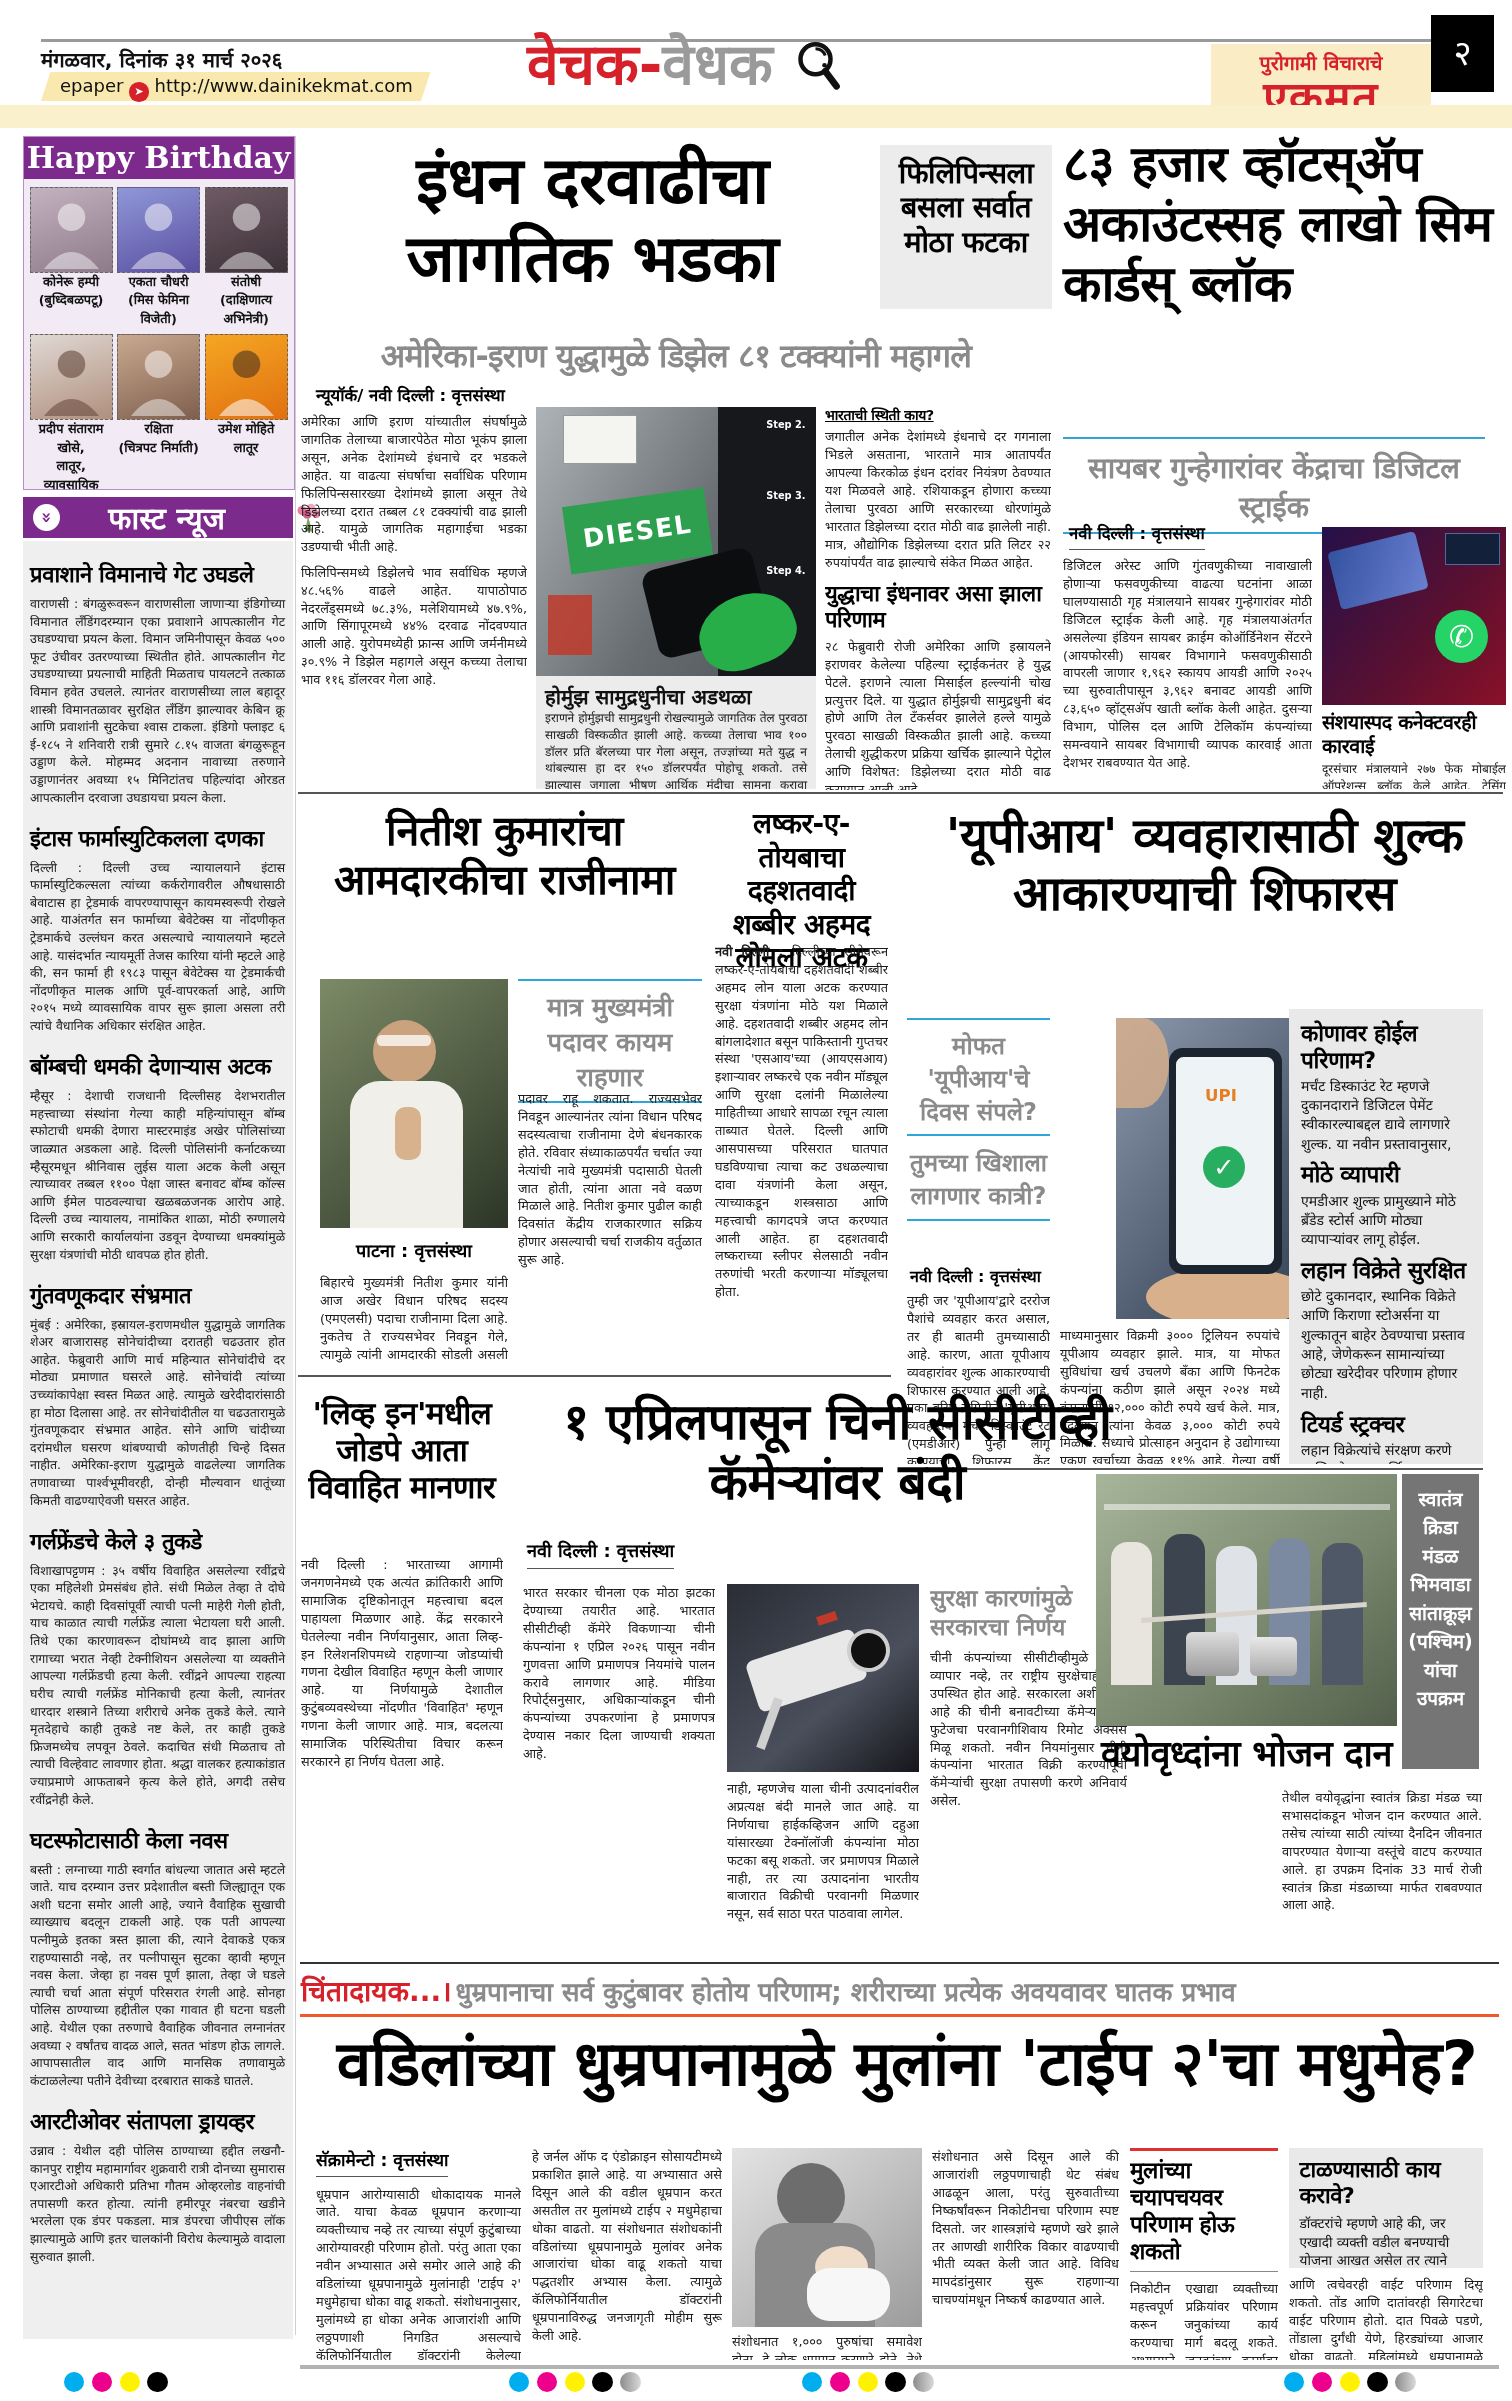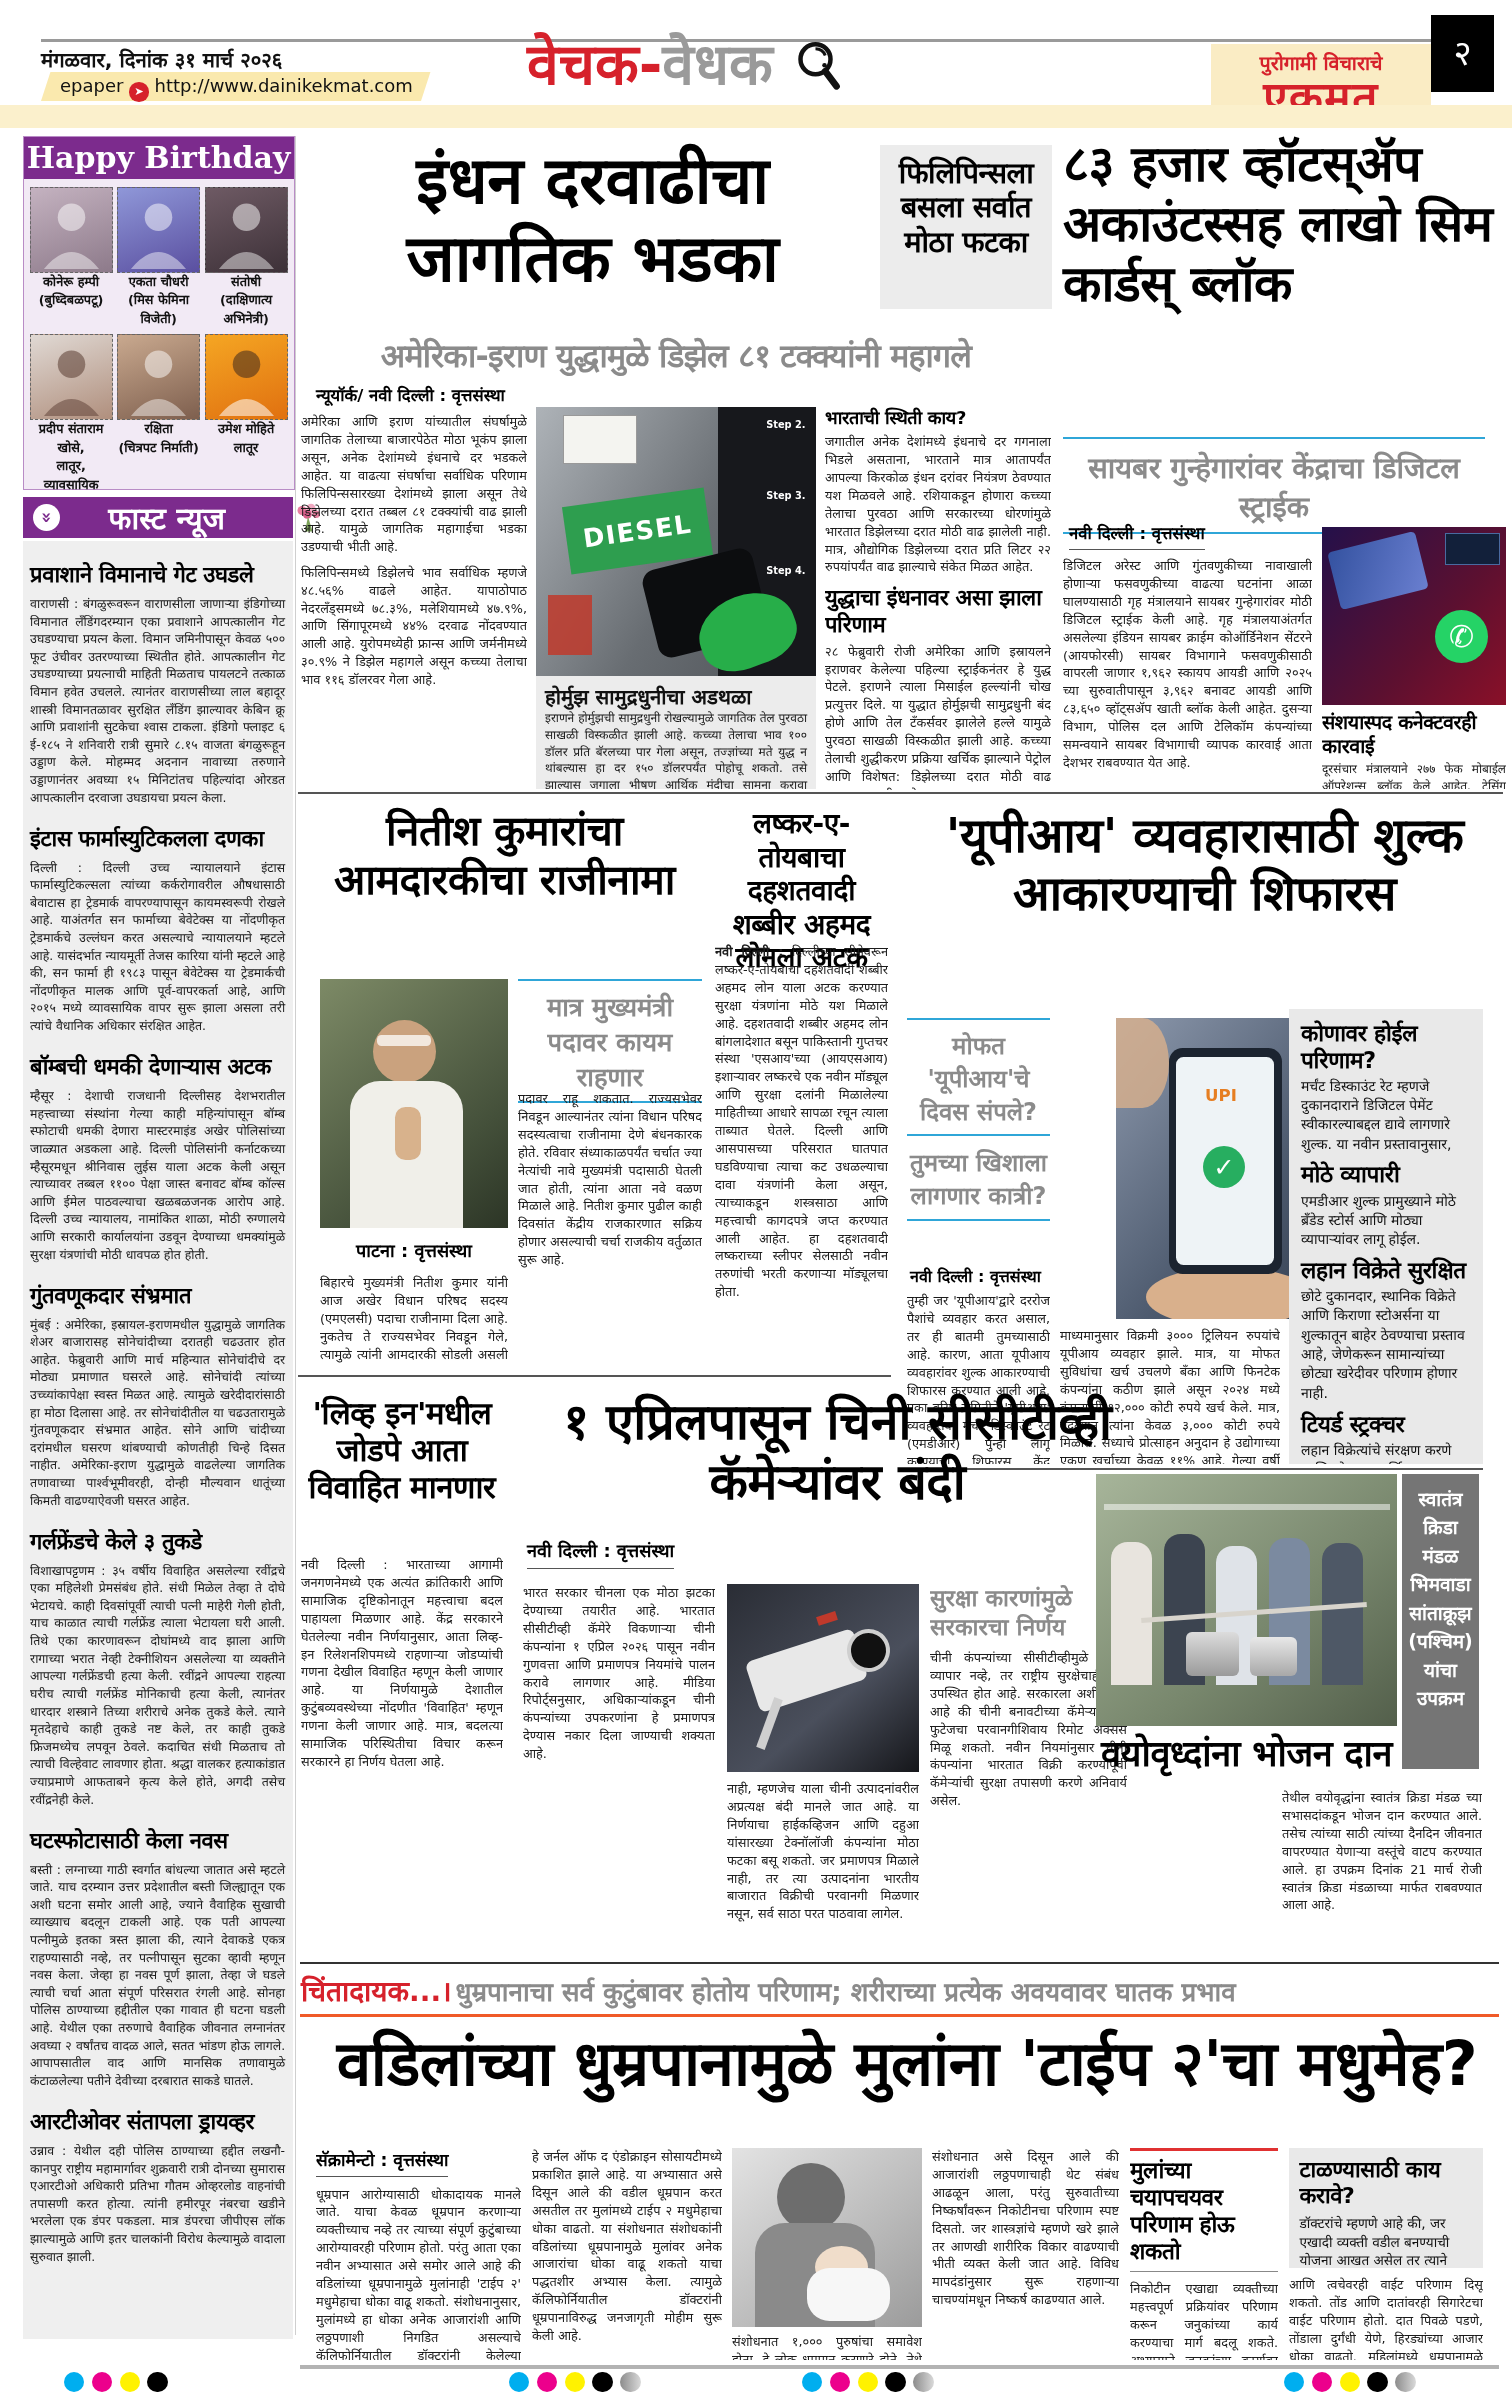--- a/index.html
+++ b/index.html
@@ -184,21 +184,21 @@
     <div style="position:absolute;left:113px;top:151px;width:113px;height:90px;background:#0c0d0f;border-radius:13.6px;transform:rotate(-14deg);"></div>
     <div style="position:absolute;left:162px;top:188px;width:98px;height:72px;background:#27ae49;border-radius:50% 50% 40% 40%;transform:rotate(-20deg);"></div>
     <div style="position:absolute;left:12px;top:188px;width:44px;height:60px;background:#c0392b;opacity:.85;"></div>
   </div>
   <div class="abs clip" style="left:536px;top:676px;width:280px;height:113px;background:#ececec;padding:6px 9px;box-sizing:border-box;">
     <div style="font-size:20.3px;font-weight:bold;">होर्मुझ सामुद्रधुनीचा अडथळा</div>
     <div class="body-txt" style="font-size:12px;">इराणने होर्मुझची सामुद्रधुनी रोखल्यामुळे जागतिक तेल पुरवठा साखळी विस्कळीत झाली आहे. कच्च्या तेलाचा भाव १०० डॉलर प्रति बॅरलच्या पार गेला असून, तज्ज्ञांच्या मते युद्ध न थांबल्यास हा दर १५० डॉलरपर्यंत पोहोचू शकतो. तसे झाल्यास जगाला भीषण आर्थिक मंदीचा सामना करावा लागेल, असा इशारा ब्लॅकरॉकच्या सीईओनी दिला आहे.</div>
   </div>
 
   <div class="abs clip" style="left:825px;top:407px;width:226px;height:383px;">
-    <div class="hl" style="font-size:18px;">भारताची स्थिती काय?</div>
+    <div class="hl" style="font-size:14px;text-decoration:underline;">भारताची स्थिती काय?</div>
     <div class="body-txt" style="margin-top:4.5px;">जगातील अनेक देशांमध्ये इंधनाचे दर गगनाला भिडले असताना, भारताने मात्र आतापर्यंत आपल्या किरकोळ इंधन दरांवर नियंत्रण ठेवण्यात यश मिळवले आहे. रशियाकडून होणारा कच्च्या तेलाचा पुरवठा आणि सरकारच्या धोरणांमुळे भारतात डिझेलच्या दरात मोठी वाढ झालेली नाही. मात्र, औद्योगिक डिझेलच्या दरात प्रति लिटर २२ रुपयांपर्यंत वाढ झाल्याचे संकेत मिळत आहेत.</div>
     <div class="hl" style="font-size:22px;margin-top:9px;">युद्धाचा इंधनावर असा झाला परिणाम</div>
     <div class="body-txt" style="margin-top:4.5px;">२८ फेब्रुवारी रोजी अमेरिका आणि इस्रायलने इराणवर केलेल्या पहिल्या स्ट्राईकनंतर हे युद्ध पेटले. इराणने त्याला मिसाईल हल्ल्यांनी चोख प्रत्युत्तर दिले. या युद्धात होर्मुझची सामुद्रधुनी बंद होणे आणि तेल टँकर्सवर झालेले हल्ले यामुळे पुरवठा साखळी विस्कळीत झाली आहे. कच्च्या तेलाची शुद्धीकरण प्रक्रिया खर्चिक झाल्याने पेट्रोल आणि विशेषत: डिझेलच्या दरात मोठी वाढ करण्यात आली आहे.</div>
   </div>
 
   <div class="abs hl" style="left:1063px;top:134px;width:443px;font-size:50px;">८३ हजार व्हॉटस्ॲप अकाउंटस्सह लाखो सिम कार्डस् ब्लॉक</div>
   <div class="abs bluerules graysub ct" style="left:1063px;top:437px;width:422px;font-size:29px;box-sizing:border-box;">सायबर गुन्हेगारांवर केंद्राचा डिजिटल स्ट्राईक</div>
   <div class="abs byline" style="left:1069px;top:521px;border-bottom:1.5px solid #555;padding-bottom:4.5px;">नवी दिल्ली : वृत्तसंस्था</div>
   <div class="abs clip body-txt" style="left:1063px;top:557px;width:249px;height:230px;">डिजिटल अरेस्ट आणि गुंतवणुकीच्या नावाखाली होणाऱ्या फसवणुकीच्या वाढत्या घटनांना आळा घालण्यासाठी गृह मंत्रालयाने सायबर गुन्हेगारांवर मोठी डिजिटल स्ट्राईक केली आहे. गृह मंत्रालयाअंतर्गत असलेल्या इंडियन सायबर क्राईम कोऑर्डिनेशन सेंटरने (आयफोरसी) सायबर विभागाने फसवणुकीसाठी वापरली जाणार १,९६२ स्कायप आयडी आणि २०२५ च्या सुरुवातीपासून ३,९६२ बनावट आयडी आणि ८३,६५० व्हॉट्सॲप खाती ब्लॉक केली आहेत. दुसऱ्या विभाग, पोलिस दल आणि टेलिकॉम कंपन्यांच्या समन्वयाने सायबर विभागाची व्यापक कारवाई आता देशभर राबवण्यात येत आहे.</div>
   <div class="abs" style="left:1322px;top:527px;width:184px;height:178px;background:linear-gradient(130deg,#24104a,#5c1030 60%,#8a1028);overflow:hidden;">
@@ -285,21 +285,21 @@
     <div style="position:absolute;left:68px;top:60px;width:41px;height:151px;border-radius:16.6px 16.6px 0 0;background:#3c4450;"></div>
     <div style="position:absolute;left:120px;top:72px;width:41px;height:139px;border-radius:16.6px 16.6px 0 0;background:#dfe3e8;"></div>
     <div style="position:absolute;left:173px;top:64px;width:41px;height:147px;border-radius:16.6px 16.6px 0 0;background:#7b8aa0;"></div>
     <div style="position:absolute;left:226px;top:69px;width:41px;height:142px;border-radius:16.6px 16.6px 0 0;background:#4e5866;"></div>
     <div style="position:absolute;left:90px;top:158px;width:53px;height:44px;border-radius:6px;background:linear-gradient(#dcdcdc,#9a9a9a);"></div>
     <div style="position:absolute;left:154px;top:163px;width:47px;height:39px;border-radius:6px;background:linear-gradient(#e8e8e8,#a8a8a8);"></div>
     <div style="position:absolute;left:45px;top:136px;width:226px;height:4.5px;background:#d8d4cc;transform:rotate(-4deg);"></div>
   </div>
   <div class="abs vcap clip" style="left:1402px;top:1474px;width:77px;height:295px;box-sizing:border-box;">स्वातंत्र क्रिडा मंडळ भिमवाडा सांताक्रूझ (पश्चिम) यांचा उपक्रम</div>
   <div class="abs hl" style="left:1101px;top:1732px;width:298px;font-size:36px;white-space:nowrap;">वयोवृध्दांना भोजन दान</div>
-  <div class="abs clip body-txt" style="left:1282px;top:1789px;width:200px;height:164px;">तेथील वयोवृद्धांना स्वातंत्र क्रिडा मंडळ च्या सभासदांकडून भोजन दान करण्यात आले. तसेच त्यांच्या साठी त्यांच्या दैनदिन जीवनात वापरण्यात येणाऱ्या वस्तूंचे वाटप करण्यात आले. हा उपक्रम दिनांक 21 मार्च रोजी स्वातंत्र क्रिडा मंडळाच्या मार्फत राबवण्यात आला आहे.</div>
+  <div class="abs clip body-txt" style="left:1282px;top:1789px;width:200px;height:164px;">तेथील वयोवृद्धांना स्वातंत्र क्रिडा मंडळ च्या सभासदांकडून भोजन दान करण्यात आले. तसेच त्यांच्या साठी त्यांच्या दैनदिन जीवनात वापरण्यात येणाऱ्या वस्तूंचे वाटप करण्यात आले. हा उपक्रम दिनांक 33 मार्च रोजी स्वातंत्र क्रिडा मंडळाच्या मार्फत राबवण्यात आला आहे.</div>
 
   <div class="abs rule" style="left:300px;top:1962px;width:1199px;height:1.5px;background:#333;"></div>
   <div class="abs" style="left:301px;top:1971px;width:1197px;white-space:nowrap;">
     <span style="color:#d6212b;font-weight:bold;font-size:28px;">चिंतादायक...।</span>
     <span class="graysub" style="font-size:26px;">धुम्रपानाचा सर्व कुटुंबावर होतोय परिणाम; शरीराच्या प्रत्येक अवयवावर घातक प्रभाव</span>
   </div>
   <div class="abs" style="left:300px;top:2014px;width:1199px;height:3px;background:#F05A28;"></div>
   <div class="abs hl ct" style="left:316px;top:2027px;width:1182px;font-size:62px;white-space:nowrap;">वडिलांच्या धुम्रपानामुळे मुलांना 'टाईप २'चा मधुमेह?</div>
 
   <div class="abs clip" style="left:316px;top:2148px;width:205px;height:212px;">

